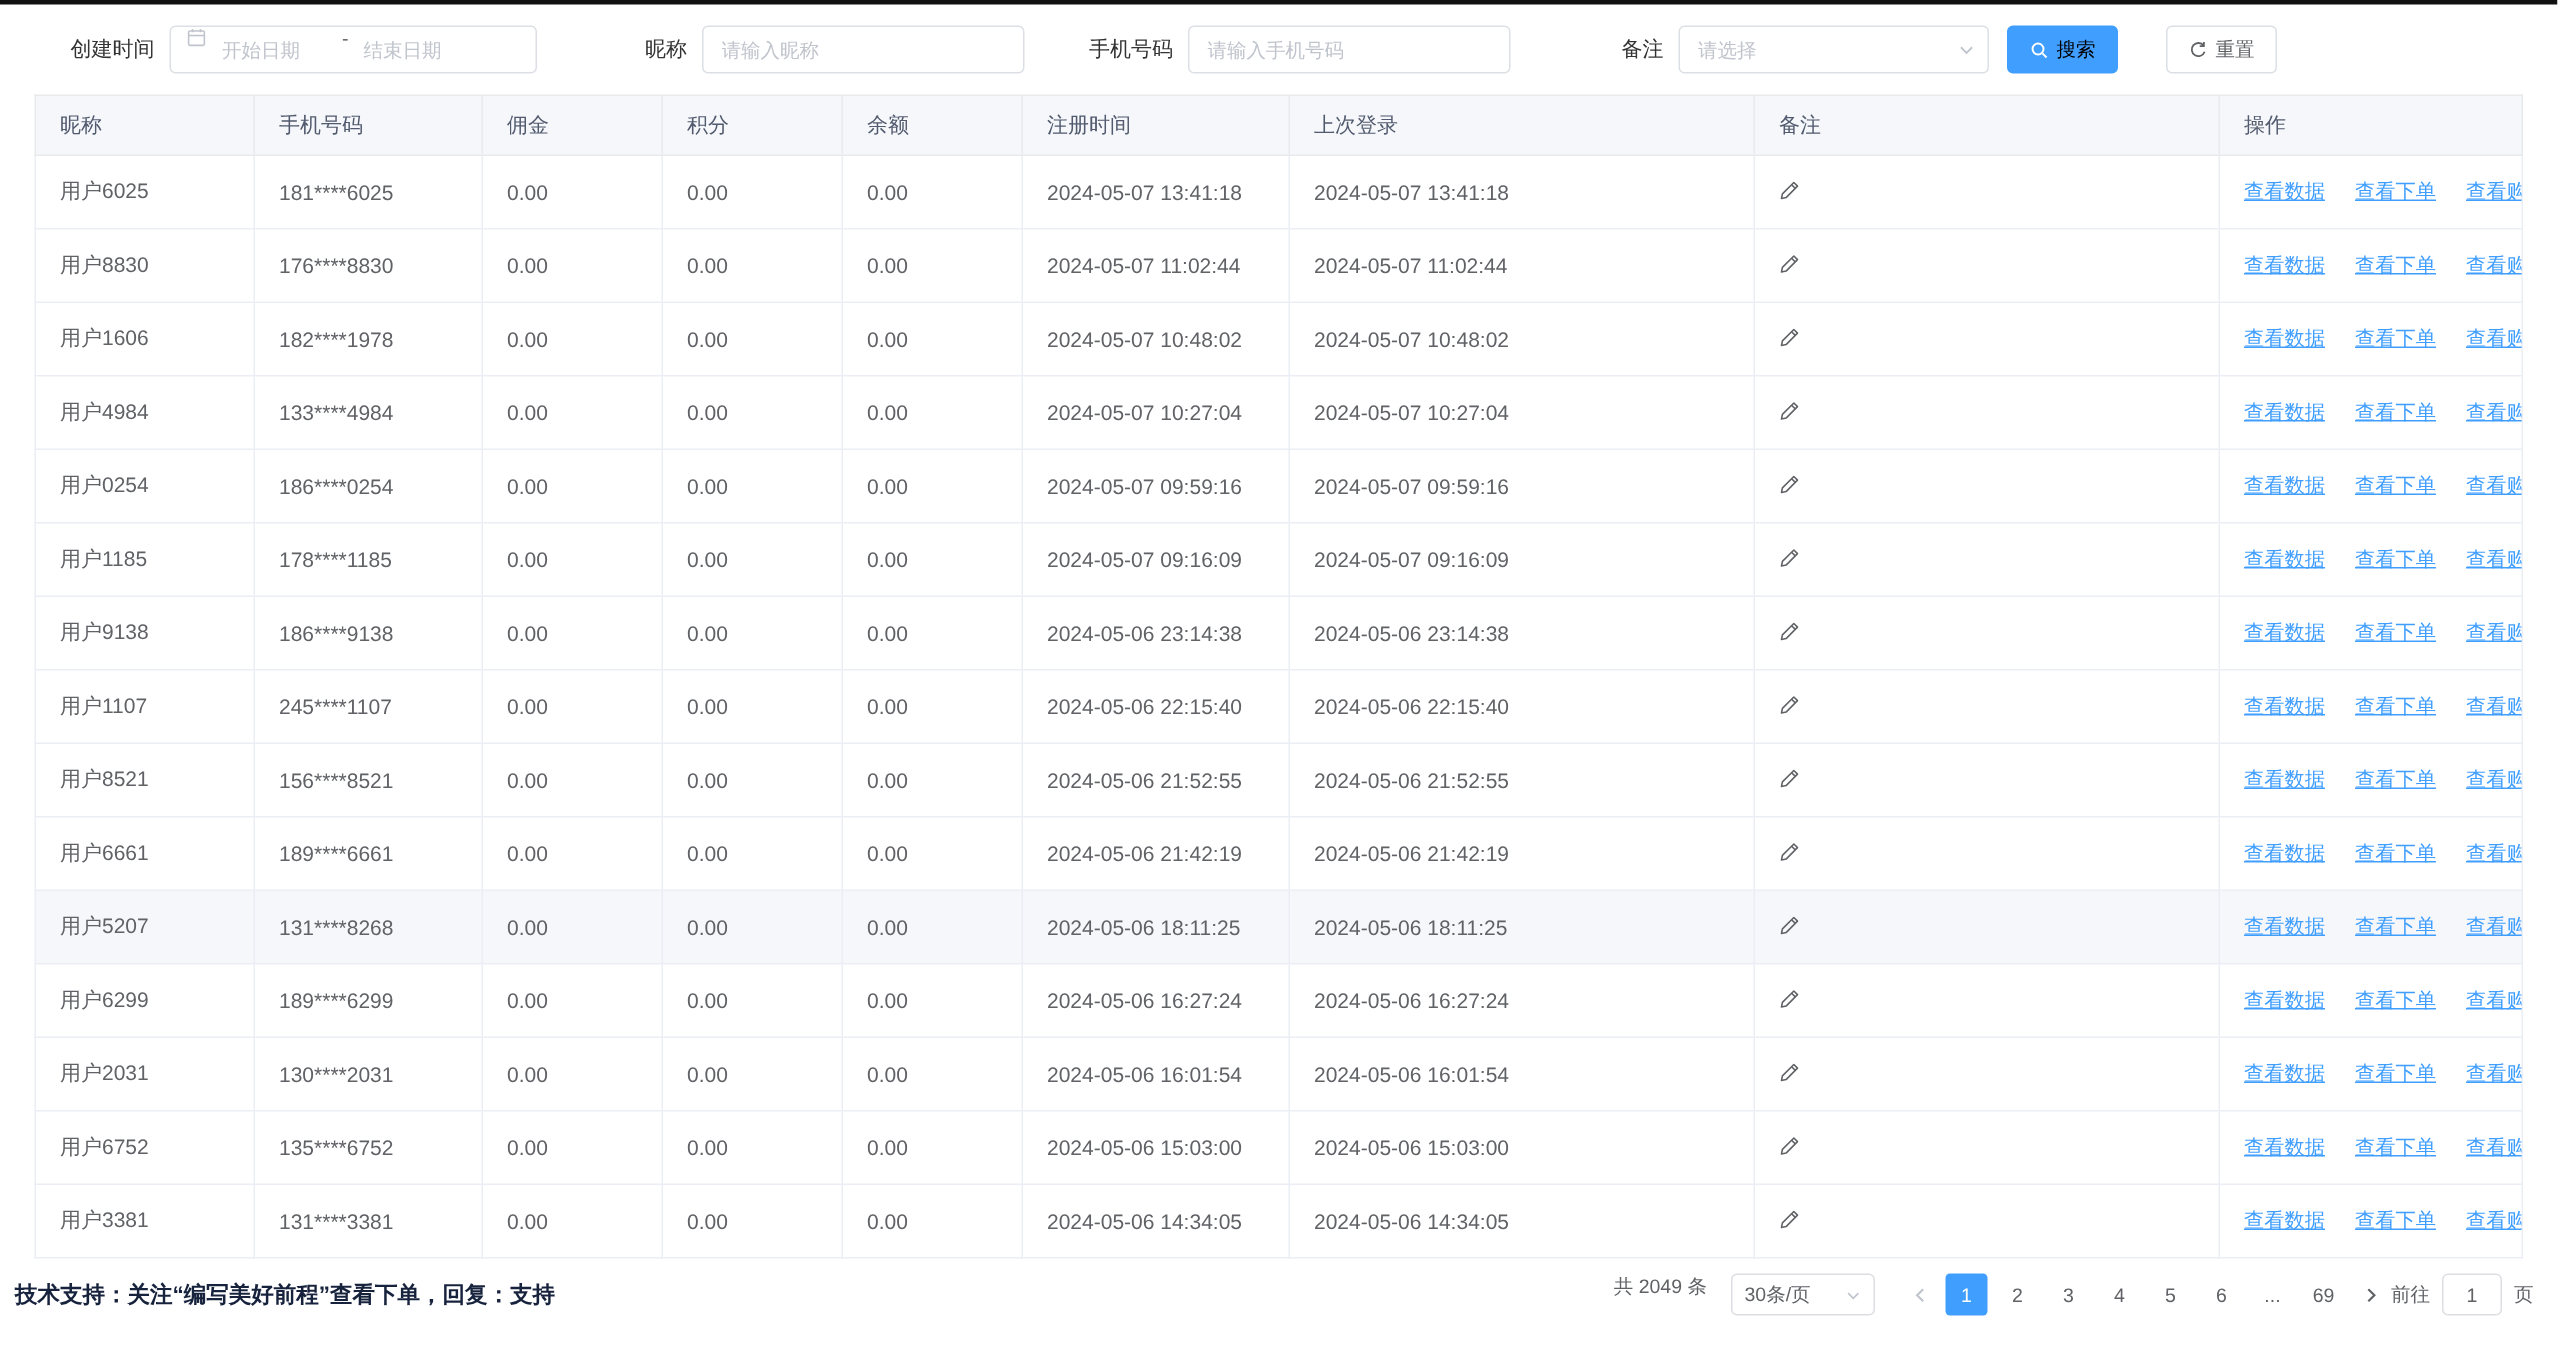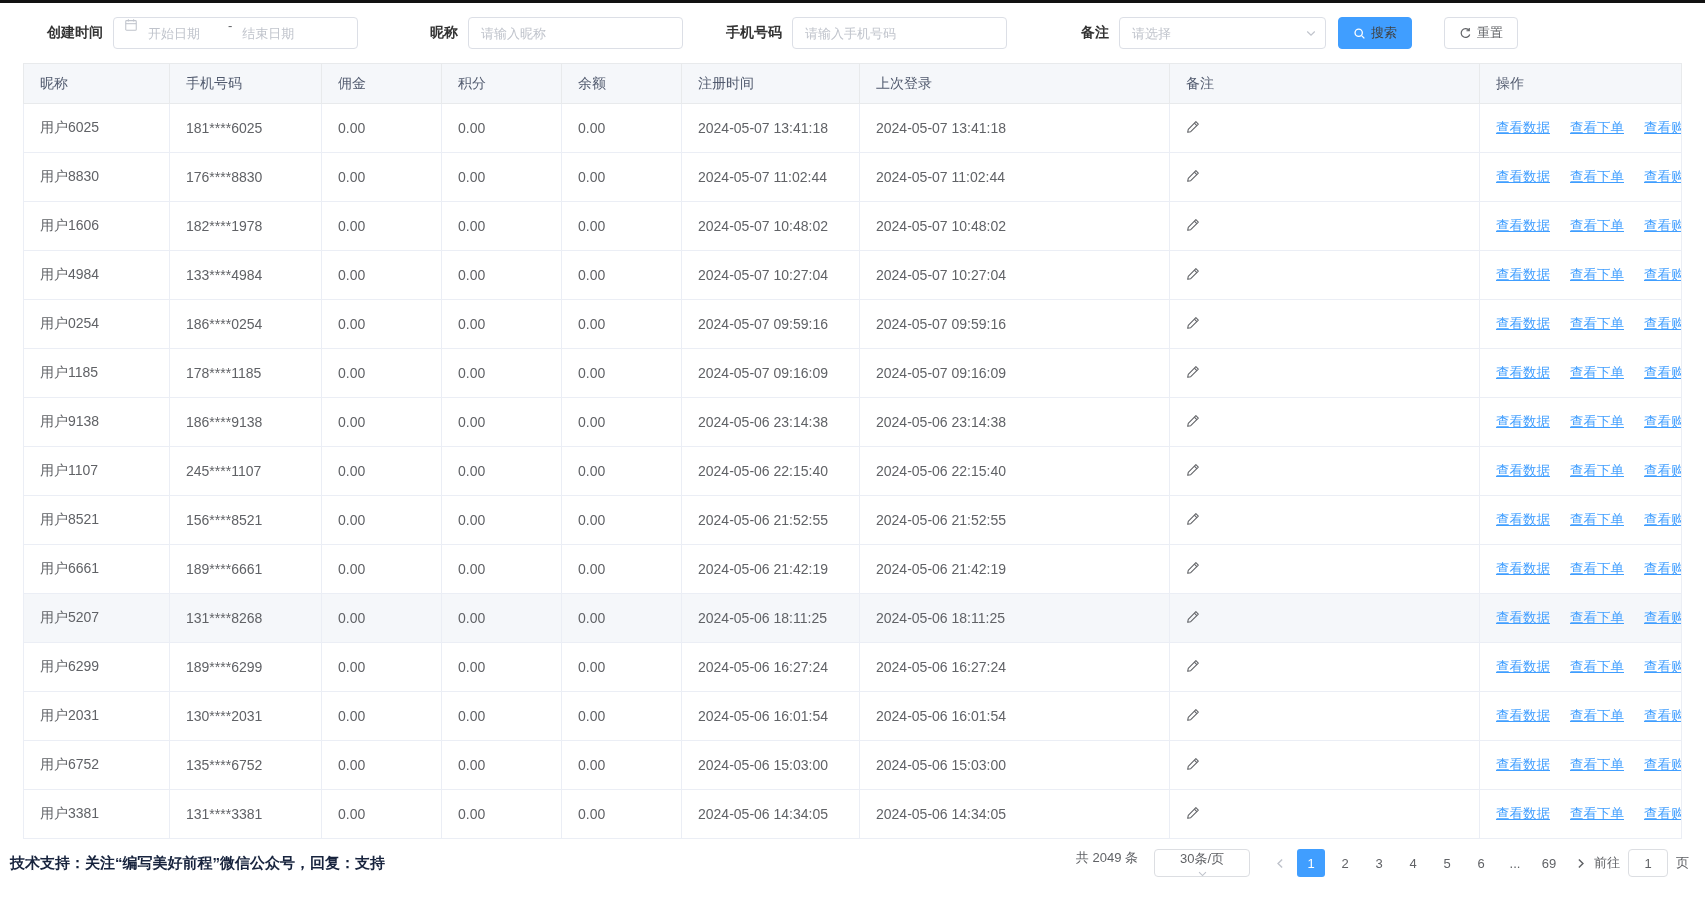--- a/index.html
+++ b/index.html
@@ -8,21 +8,21 @@
     width: 1705px; height: 899px; overflow: hidden;
     background: #fff; color: #606266;
     font-family: "Liberation Sans", "DejaVu Sans", sans-serif;
     font-size: 14px;
   }
   .topline { height: 3px; background: #111; }
 
   
   .filter-bar { display: flex; align-items: center; padding: 14px 24px 14px 47px; }
   .filter-item { display: flex; align-items: center; gap: 10px; }
-  .filter-label { font-weight: bold; color: #333; white-space: nowrap; font-size: 14px; }
+  .filter-label { font-weight: normal; color: #333; white-space: nowrap; font-size: 14px; }
   .fi-create { margin-right: 72px; }
   .fi-nick   { margin-right: 43px; }
   .fi-phone  { margin-right: 74px; }
   .fi-remark { margin-right: 12px; }
 
   .date-range { display: flex; gap: 8px; border: 1px solid #dcdfe6;
     border-radius: 4px; height: 32px; padding: 0 10px; width: 245px; background: #fff; }
   .date-range input { border: none; outline: none; width: 74px; font-size: 13px;
     color: #606266; font-family: inherit; background: transparent; }
   .date-sep { color: #606266; font-size: 13px; }
@@ -30,21 +30,21 @@
   .text-input { border: 1px solid #dcdfe6; border-radius: 4px; height: 32px; padding: 0 12px;
     font-size: 13px; width: 215px; color: #606266; outline: none; font-family: inherit; background: #fff; }
   input::placeholder { color: #c0c4cc; }
 
   .select-box { position: relative; width: 207px; }
   .select-box .text-input { width: 100%; padding-right: 12px; cursor: pointer; }
   .select-chevron { position: absolute; right: 9px; top: 50%; transform: translateY(-50%); display: flex; pointer-events: none; }
 
   .btn { display: inline-flex; align-items: center; gap: 5px; height: 32px; padding: 0 14px;
     border-radius: 4px; font-size: 13px; cursor: pointer; border: 1px solid transparent; font-family: inherit; }
-  .btn-primary { background: #409eff; border-color: #409eff; color: #404040; margin-right: 32px; }
+  .btn-primary { background: #409eff; border-color: #409eff; color: #000000; margin-right: 32px; }
   .btn-plain { background: #fff; border-color: #dcdfe6; color: #606266; }
 
   
   .table-wrap { margin: 0 23px; }
   table { width: 100%; border-collapse: collapse; table-layout: fixed; }
   th { height: 40px; text-align: left; padding: 0 16px; color: #515a6e; font-weight: normal;
     background: #f5f7fa; border: 1px solid #e8eaec; font-size: 14px; white-space: nowrap; }
   td { height: 49px; padding: 0 16px; border: 1px solid #ebeef5; color: #606266;
     font-size: 14px; white-space: nowrap; overflow: hidden; }
   tr.hl td { background: #f5f7fa; }
@@ -52,21 +52,21 @@
   .op-link { color: #409eff; text-decoration: underline; font-size: 13.5px; cursor: pointer; }
   .edit-icon { display: inline-flex; cursor: pointer; }
 
   
   .footer { height: 48px; display: flex; align-items: center; justify-content: space-between; padding: 0 16px 0 10px; }
   .support { font-size: 15px; font-weight: bold; color: #17233d; white-space: nowrap; }
   .pagination { display: flex; align-items: flex-start; font-size: 13px; color: #606266; }
   .total { margin-right: 16px; }
   .page-size { display: flex; align-items: center; justify-content: space-between; width: 96px; height: 28px;
     border: 1px solid #dcdee2; border-radius: 4px; padding: 0 8px; margin-right: 16px;
-    font-size: 13px; color: #606266; cursor: pointer; background: #fff; flex-direction: column; }
+    font-size: 13px; color: #606266; cursor: pointer; background: #fff; }
   .nav-btn { width: 28px; height: 28px; display: flex; align-items: center; justify-content: center;
     background: transparent; border: none; cursor: pointer; padding: 0; }
   .pages { display: flex; align-items: center; }
   .page-btn { min-width: 28px; height: 28px; margin: 0 3px; border: none; background: transparent;
     color: #606266; font-size: 13px; border-radius: 3px; cursor: pointer; font-family: inherit; }
   .page-btn.active { background: #409eff; color: #fff; }
   .goto { display: flex; align-items: center; gap: 8px; }
   .goto-input { width: 40px; height: 28px; border: 1px solid #dcdee2; border-radius: 4px; text-align: center;
     font-size: 13px; color: #606266; outline: none; font-family: inherit; }
 </style>
@@ -536,21 +536,21 @@
               <a class="op-link">查看下单</a>
               <a class="op-link">查看购物车</a>
             </div>
     </td>
   </tr>
 </tbody>
   </table>
 </div>
 
 <div class="footer">
-  <div class="support">技术支持：关注“编写美好前程”微信公众号，回复：支持</div>
+  <div class="support">技术支持：关注“编写美好前程”查看下单，回复：支持</div>
 
   <div class="pagination">
     <span class="total">共 2049 条</span>
 
     <div class="page-size">
       <span>30条/页</span>
       <span style="display:inline-flex;">
         <svg width="11" height="11" viewBox="0 0 16 16" fill="none" stroke="#c0c4cc" stroke-width="1.6">
             <polyline points="3 6 8 11 13 6"></polyline>
           </svg>

